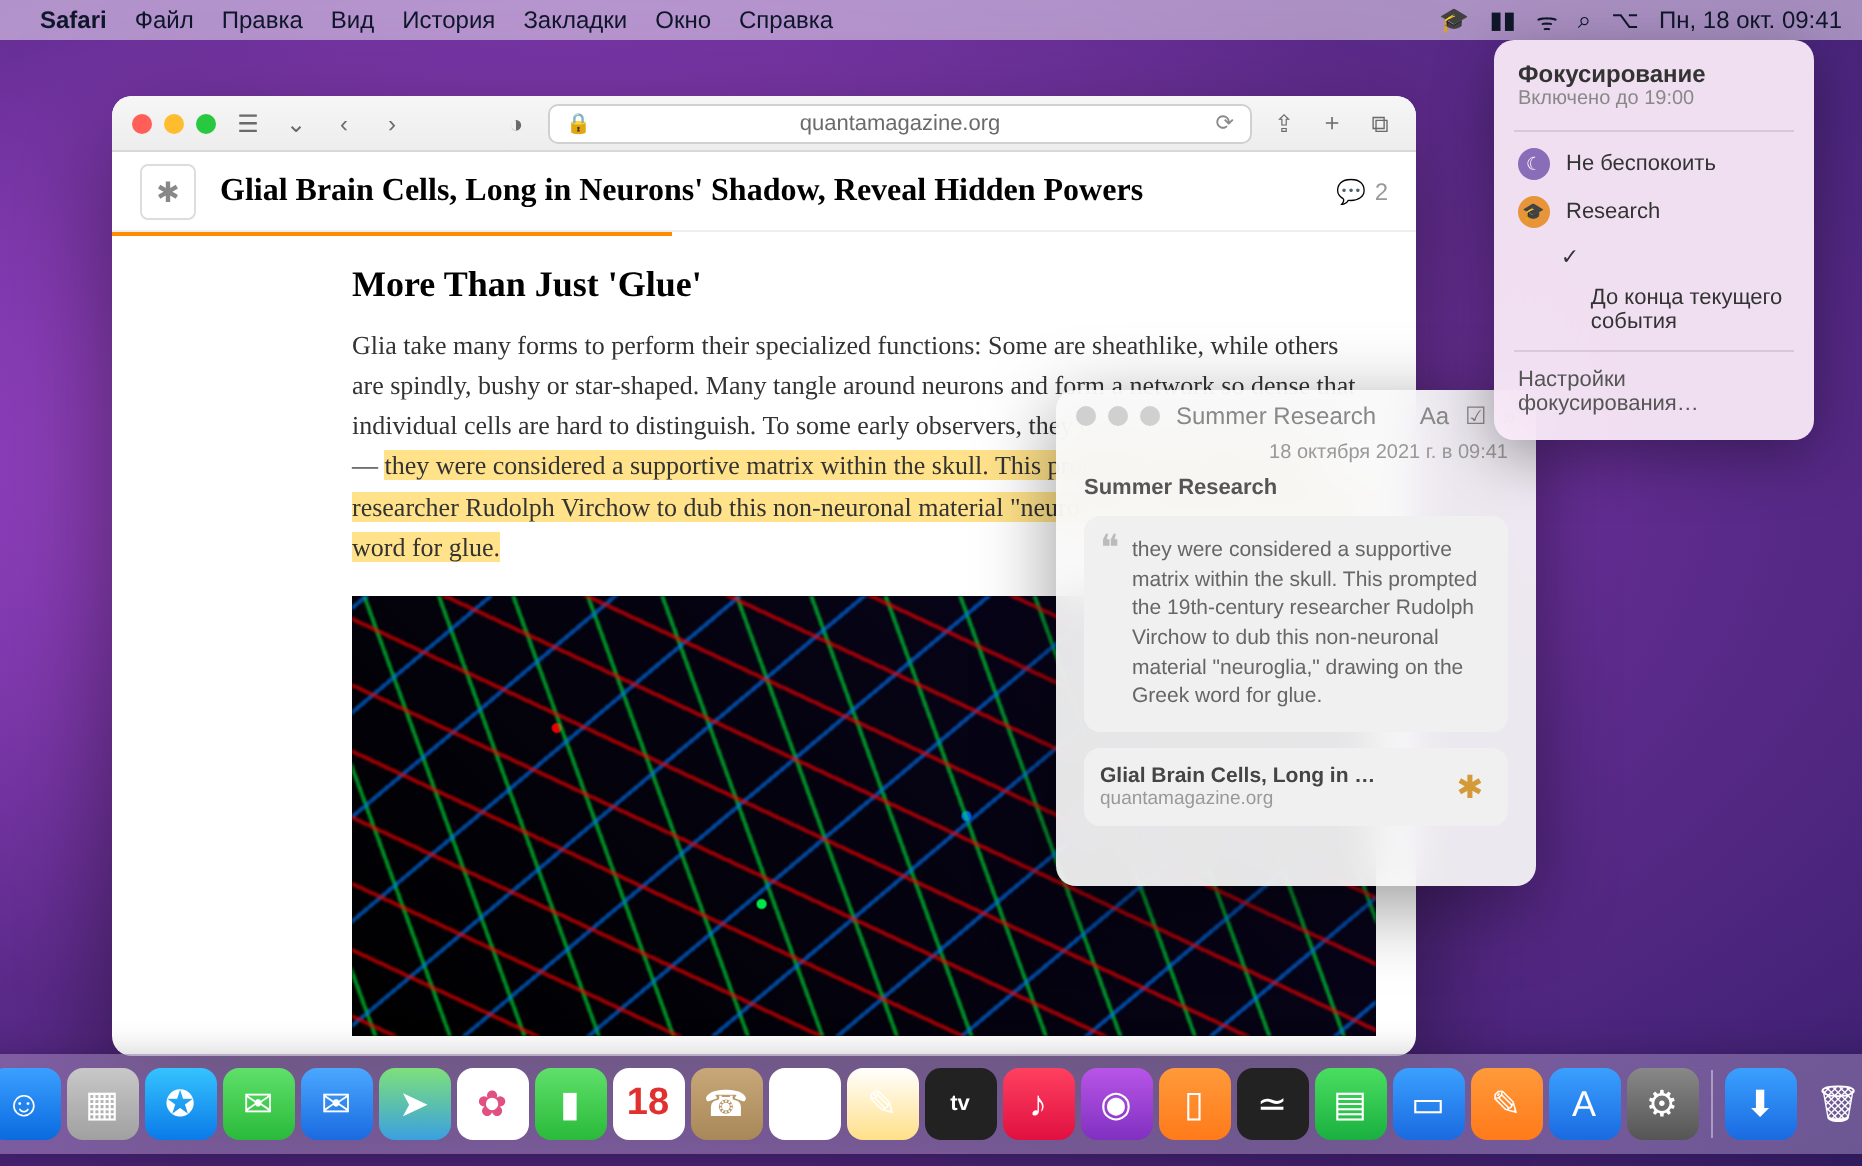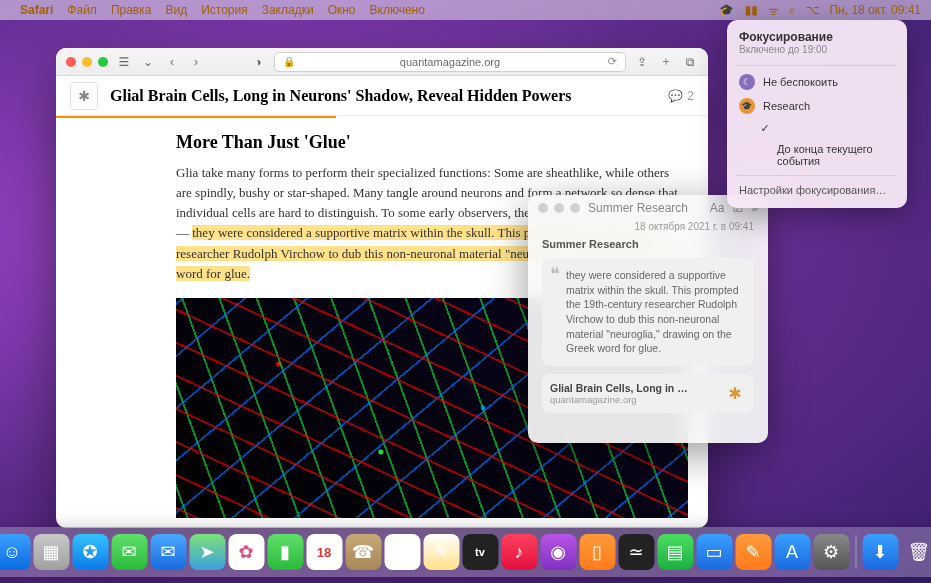--- a/index.html
+++ b/index.html
@@ -8,21 +8,21 @@
   font-family: -apple-system, "Helvetica Neue", Arial, sans-serif;
   background: radial-gradient(ellipse at 30% 40%, #b855d8 0%, #8a3db8 30%, #5d2b8c 60%, #3a1f6e 100%);
   position: relative; overflow: hidden;
 }
 
 
 .menubar {
   position: absolute; top: 0; left: 0; right: 0; height: 20px;
   background: rgba(240,230,245,0.55);
   display: flex; align-items: center; padding: 0 10px;
-  font-size: 12px; color: #a16207;
+  font-size: 12px; color: #0f172a;
 }
 .menubar .apple { font-size: 13px; margin-right: 10px; }
 .menubar .mitem { margin-right: 14px; }
 .menubar .mitem.bold { font-weight: 600; }
 .menubar .spacer { flex: 1; }
 .menubar .status-icon { margin-left: 10px; font-size: 12px; }
 .menubar .clock { margin-left: 10px; font-size: 12px; text-align: right; }
 
 
 .safari {
@@ -96,21 +96,21 @@
 .quote-block .qmark{color:#bbb;font-size:18px;position:absolute;top:4px;left:8px}
 .quote-block .qtext{padding-left:14px}
 .source-card{margin-top:8px;background:#f0f0f0;border-radius:8px;padding:8px;display:flex;align-items:center;gap:24px}
 .source-card .txt{flex:1}
 .source-card .stitle{font-weight:600;font-size:10.5px;color:#444}
 .source-card .surl{font-size:9.5px;color:#999}
 .source-card .sicon{width:22px;height:22px;display:flex;align-items:center;justify-content:center;color:#d49a3a;font-size:16px}
 
 
 .focus{
-  position:absolute; top:20px; right:24px; width:180px;
+  position:absolute; top:20px; right:24px; width:160px;
   background:rgba(250,235,248,0.94);backdrop-filter:blur(20px);
   border-radius:10px;box-shadow:0 8px 30px rgba(0,0,0,0.35);
   padding:8px 0;font-size:11px;color:#333;
 }
 .focus-header{padding:2px 12px 6px}
 .focus-title{font-weight:700;font-size:12px}
 .focus-sub{color:#888;font-size:10px}
 .focus-item{display:flex;align-items:center;gap:8px;padding:4px 12px}
 .focus-item.indent{padding-left:32px}
 .focus-check{width:12px;display:inline-block;text-align:center}
@@ -135,21 +135,21 @@
 
 <div class="menubar">
   <span class="apple"></span>
   <span class="mitem bold">Safari</span>
   <span class="mitem">Файл</span>
   <span class="mitem">Правка</span>
   <span class="mitem">Вид</span>
   <span class="mitem">История</span>
   <span class="mitem">Закладки</span>
   <span class="mitem">Окно</span>
-  <span class="mitem">Включено</span>
+  <span class="mitem">Справка</span>
   <span class="spacer"></span>
   <span class="status-icon">🎓</span>
   <span class="status-icon">▮▮</span>
   <span class="status-icon">ᯤ</span>
   <span class="status-icon">⌕</span>
   <span class="status-icon">⌥</span>
   <span class="clock">Пн, 18 окт.  09:41</span>
 </div>
 
 <div class="safari">
@@ -248,21 +248,21 @@
 
 <div class="dock" id="dock">
     <div class="dock-icon" style="background: linear-gradient(rgb(58, 160, 255), rgb(10, 106, 223));">☺</div>
     <div class="dock-icon" style="background: linear-gradient(rgb(200, 200, 200), rgb(160, 160, 160));">▦</div>
     <div class="dock-icon" style="background: linear-gradient(rgb(53, 195, 255), rgb(10, 122, 232));">✪</div>
     <div class="dock-icon" style="background: linear-gradient(rgb(95, 224, 106), rgb(42, 186, 58));">✉</div>
     <div class="dock-icon" style="background: linear-gradient(rgb(74, 168, 255), rgb(26, 106, 224));">✉</div>
     <div class="dock-icon" style="background: linear-gradient(rgb(126, 224, 122), rgb(58, 160, 224));">➤</div>
     <div class="dock-icon" style="background: rgb(255, 255, 255); color: rgb(224, 80, 128);">✿</div>
     <div class="dock-icon" style="background: linear-gradient(rgb(95, 224, 106), rgb(42, 186, 58));">▮</div>
-    <div class="dock-icon" style="background: rgb(255, 255, 255); color: rgb(224, 48, 48); font-size: 13px; font-weight: 700;">18</div>
+    <div class="dock-icon" style="background: rgb(255, 255, 255); color: rgb(224, 48, 48); font-size: 19px; font-weight: 700;">18</div>
     <div class="dock-icon" style="background: linear-gradient(rgb(200, 168, 120), rgb(168, 136, 88));">☎</div>
     <div class="dock-icon" style="background: rgb(255, 255, 255);">☰</div>
     <div class="dock-icon" style="background: linear-gradient(rgb(255, 255, 255), rgb(255, 224, 136));">✎</div>
     <div class="dock-icon" style="background: rgb(34, 34, 34); font-size: 11px; font-weight: 600;">tv</div>
     <div class="dock-icon" style="background: linear-gradient(rgb(255, 64, 96), rgb(224, 16, 64));">♪</div>
     <div class="dock-icon" style="background: linear-gradient(rgb(184, 85, 232), rgb(128, 48, 192));">◉</div>
     <div class="dock-icon" style="background: linear-gradient(rgb(255, 154, 58), rgb(255, 122, 26));">▯</div>
     <div class="dock-icon" style="background: rgb(34, 34, 34);">≃</div>
     <div class="dock-icon" style="background: linear-gradient(rgb(74, 222, 96), rgb(26, 176, 64));">▤</div>
     <div class="dock-icon" style="background: linear-gradient(rgb(58, 160, 255), rgb(26, 106, 224));">▭</div>

